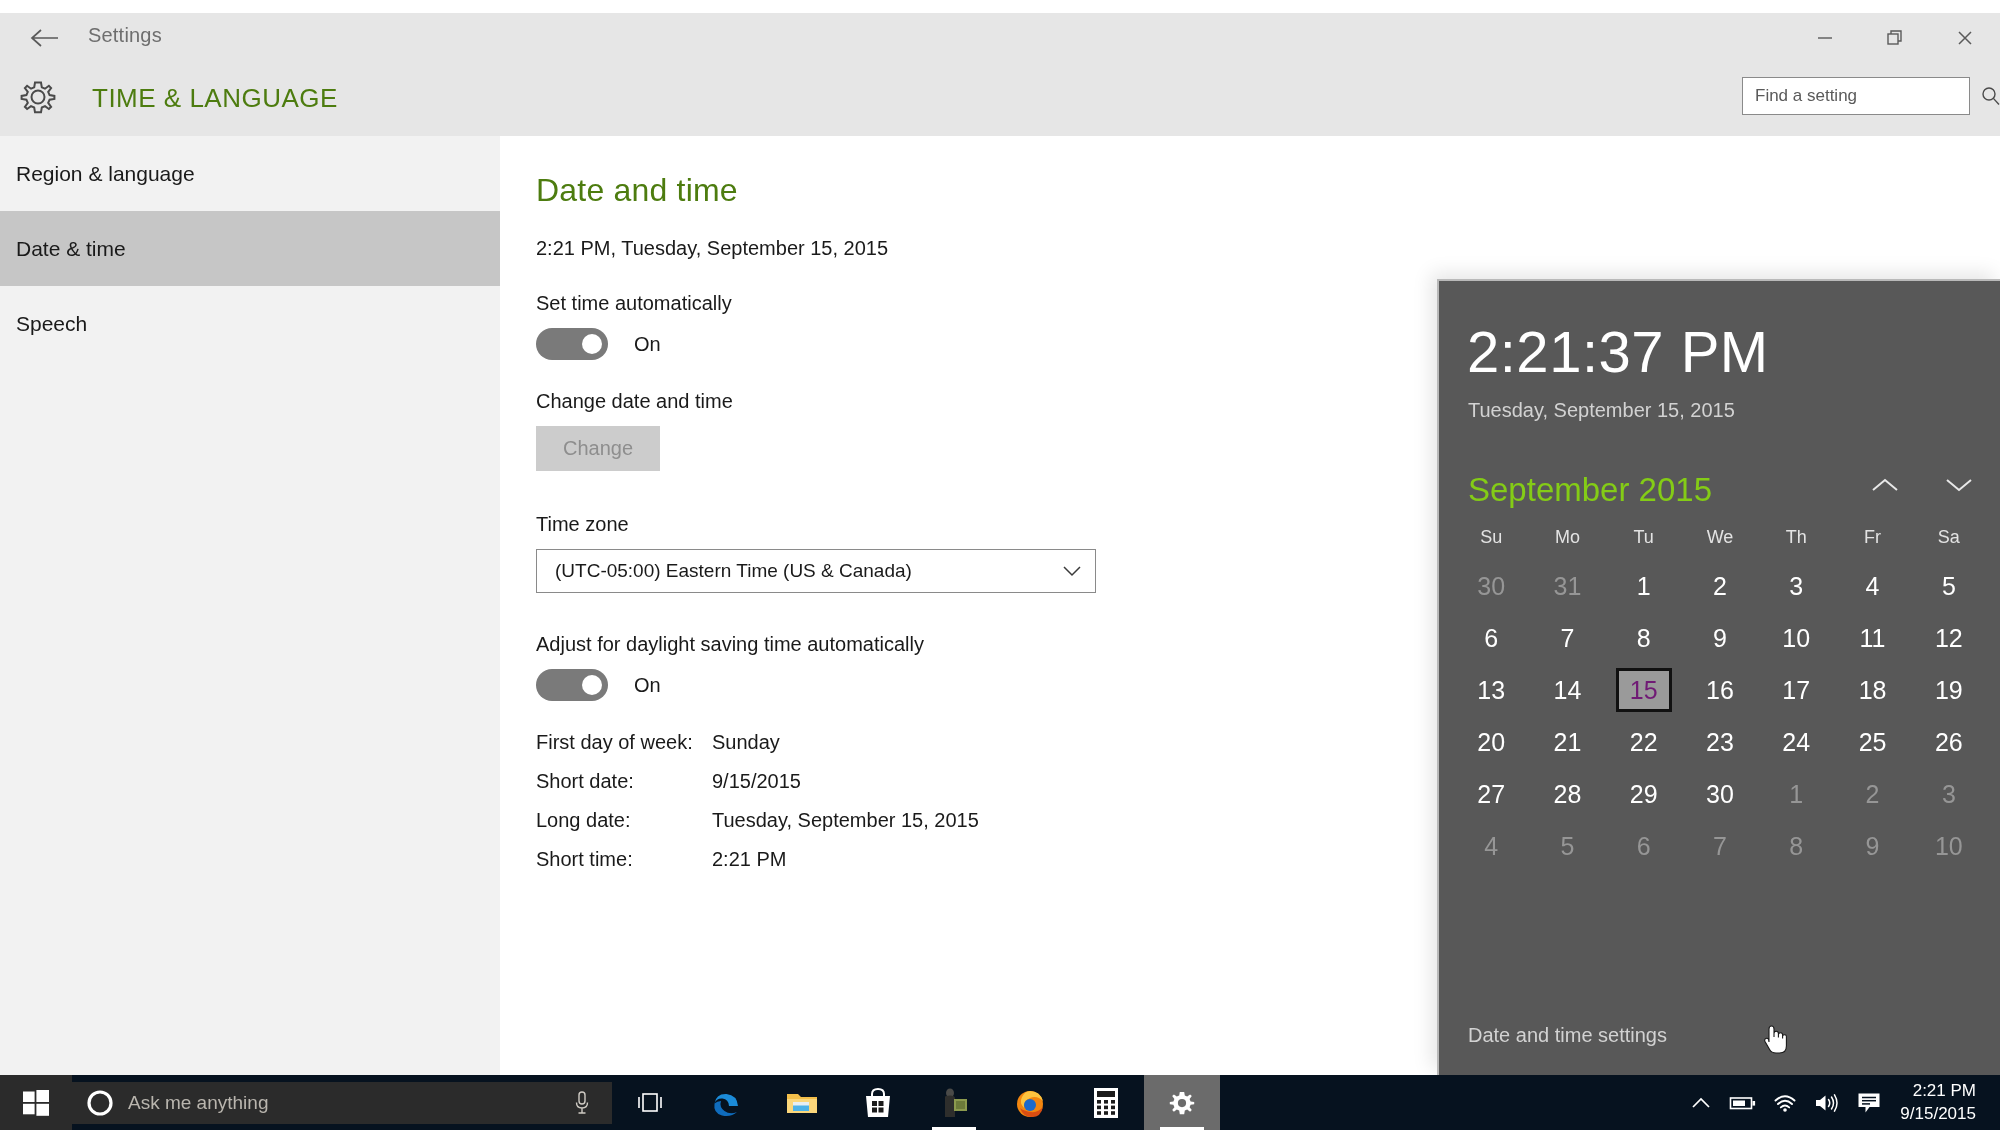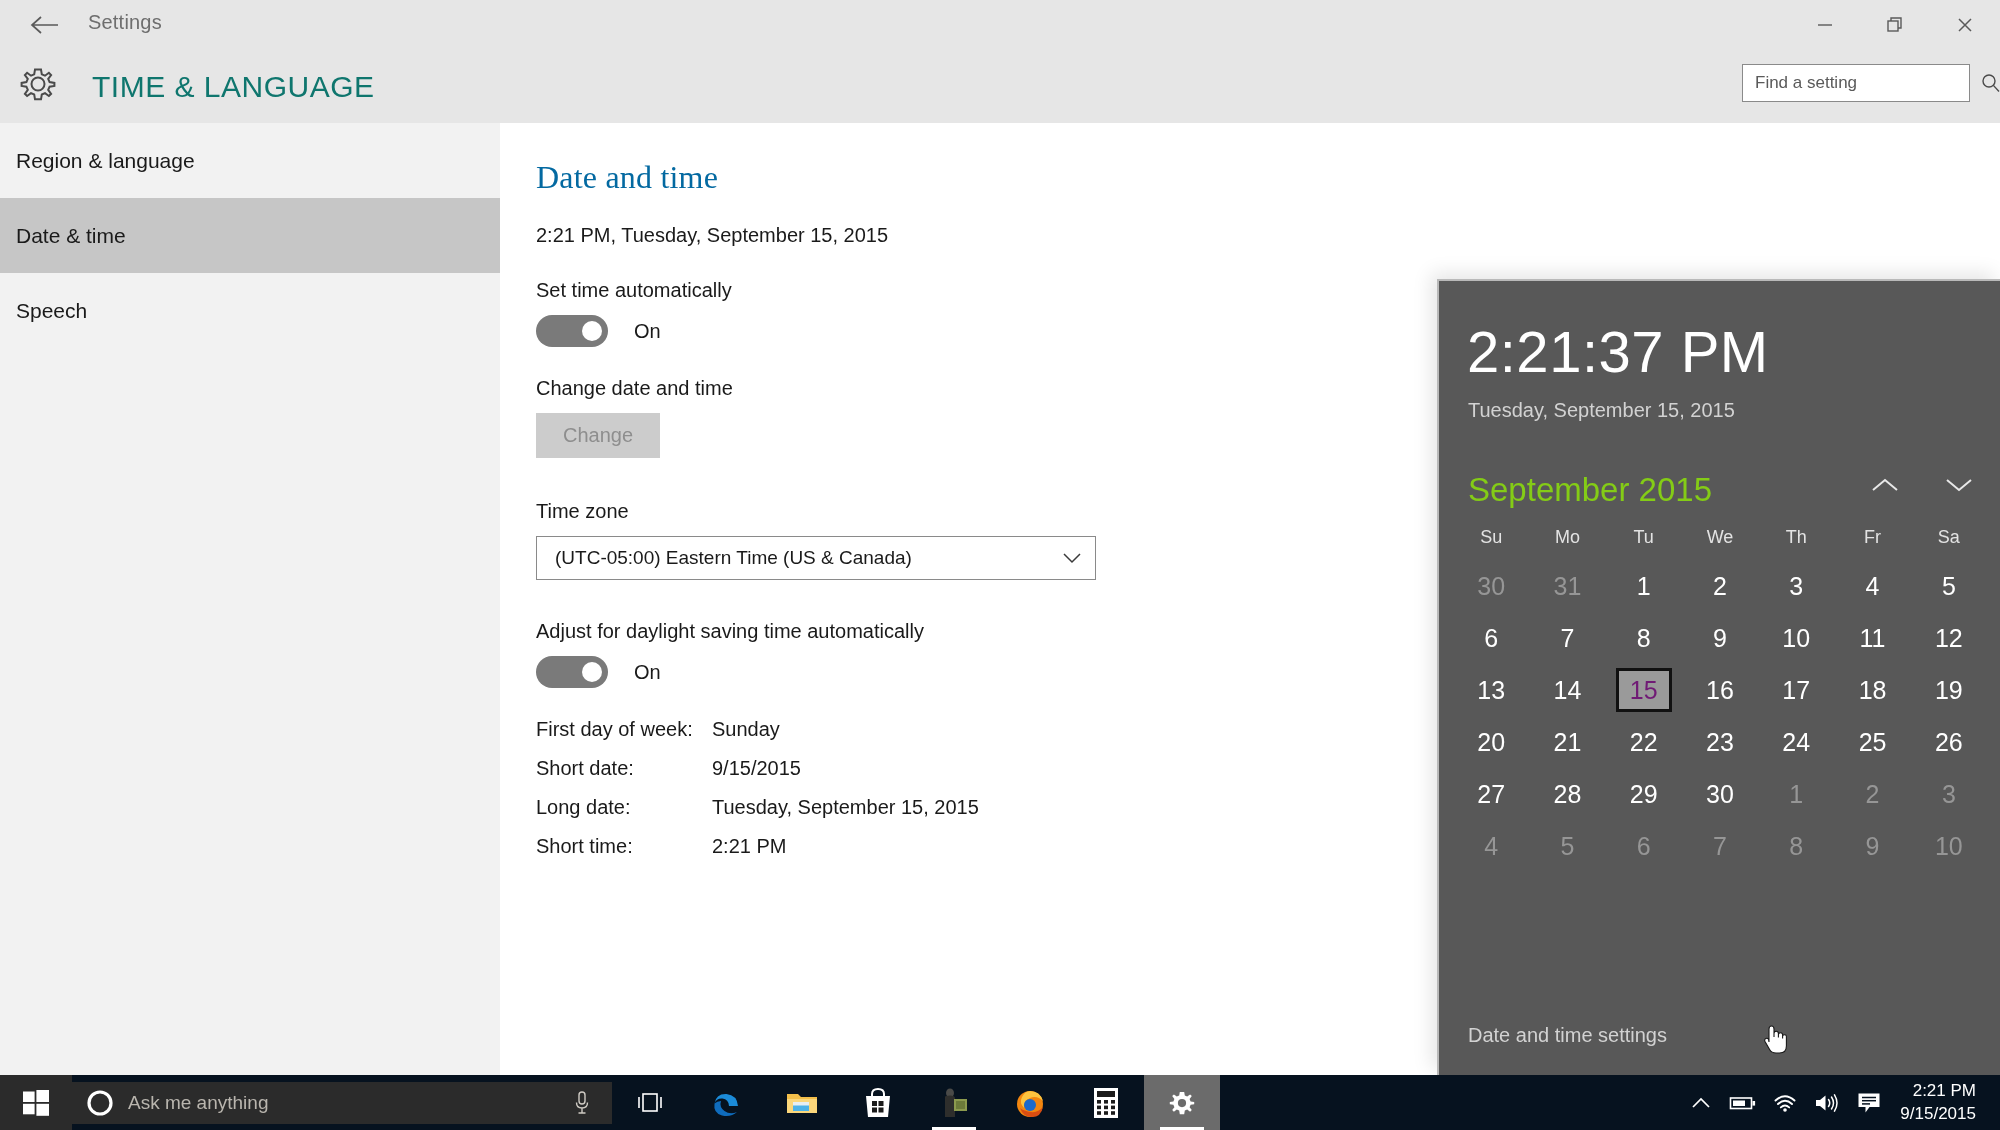--- a/index.html
+++ b/index.html
@@ -7,21 +7,21 @@
     width: 2000px; height: 1130px;
     overflow: hidden;
     font-family: "Liberation Sans", sans-serif;
     background: #ffffff;
   }
 
   #root { position: relative; width: 2000px; height: 1130px; }
 
   
   .settings-window {
-    position: absolute; left: 0; top: 0;
+    position: absolute; left: 0; top: 13px;
     width: 1856px; height: 1075px;
     background: #ffffff;
   }
 
   
   .titlebar {
     position: absolute; left: 0; top: 0;
     width: 2000px; height: 50px;
     background: #e6e6e6;
   }
@@ -51,21 +51,21 @@
     position: absolute; left: 0; top: 50px;
     width: 2000px; height: 73px;
     background: #e6e6e6;
   }
   .gear-big {
     position: absolute; left: 14px; top: 10px;
     width: 48px; height: 48px;
   }
   .page-title {
     position: absolute; left: 92px; top: 20px;
-    font-size: 30px; color: #0f766e; letter-spacing: .5px;
+    font-size: 26px; color: #4d7c0f; letter-spacing: .5px;
   }
   .search-wrap {
     position: absolute; right: 30px; top: 14px;
     width: 228px; height: 38px;
     border: 1px solid #8a8a8a;
     background: #ffffff;
     display: flex; align-items: center;
   }
   .search-wrap input {
     flex: 1 1 auto; height: 100%;
@@ -90,21 +90,21 @@
   }
   .nav-item.selected { background: #c6c6c6; }
 
   
   .content {
     position: absolute; left: 500px; top: 123px;
     width: 1500px; height: 952px;
     background: #ffffff;
     padding: 36px 0 0 36px;
   }
-  .h1 { font-size: 32px; color: #0369a1; font-weight: normal; margin-bottom: 28px; letter-spacing: .2px; font-family: Liberation Serif, serif; }
+  .h1 { font-size: 32px; color: #4d7c0f; font-weight: normal; margin-bottom: 28px; letter-spacing: .2px; }
   .h2 { font-size: 32px; color: #1a1a1a; font-weight: normal; letter-spacing: .2px; }
   .nowline { font-size: 20px; color: #1a1a1a; margin-bottom: 32px; }
   .field-label { font-size: 20px; color: #1a1a1a; margin-bottom: 13px; }
 
   .toggle-row { display: flex; align-items: center; margin-bottom: 30px; }
   .toggle {
     width: 72px; height: 32px; border-radius: 16px;
     background: #7a7a7a; position: relative; flex: 0 0 auto;
   }
   .toggle .knob {

